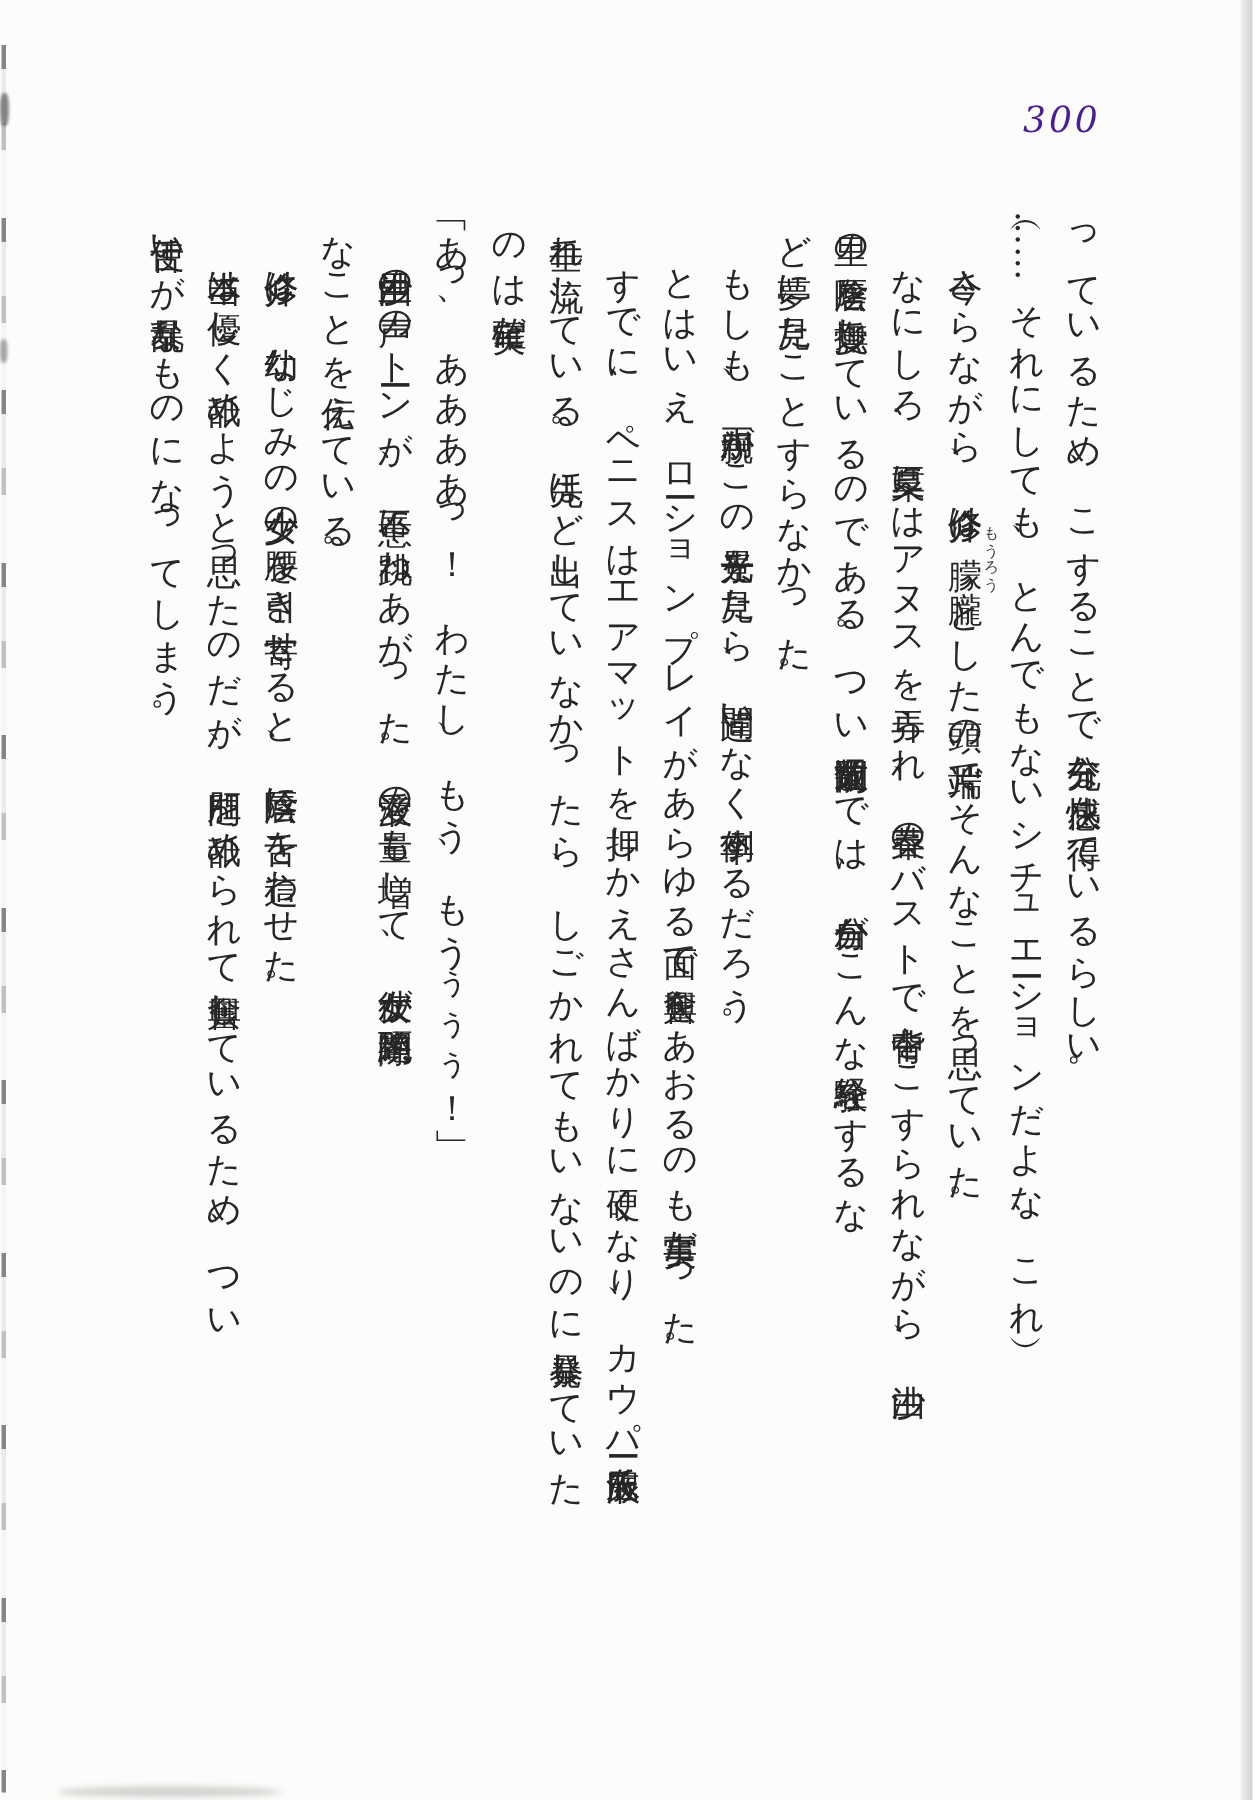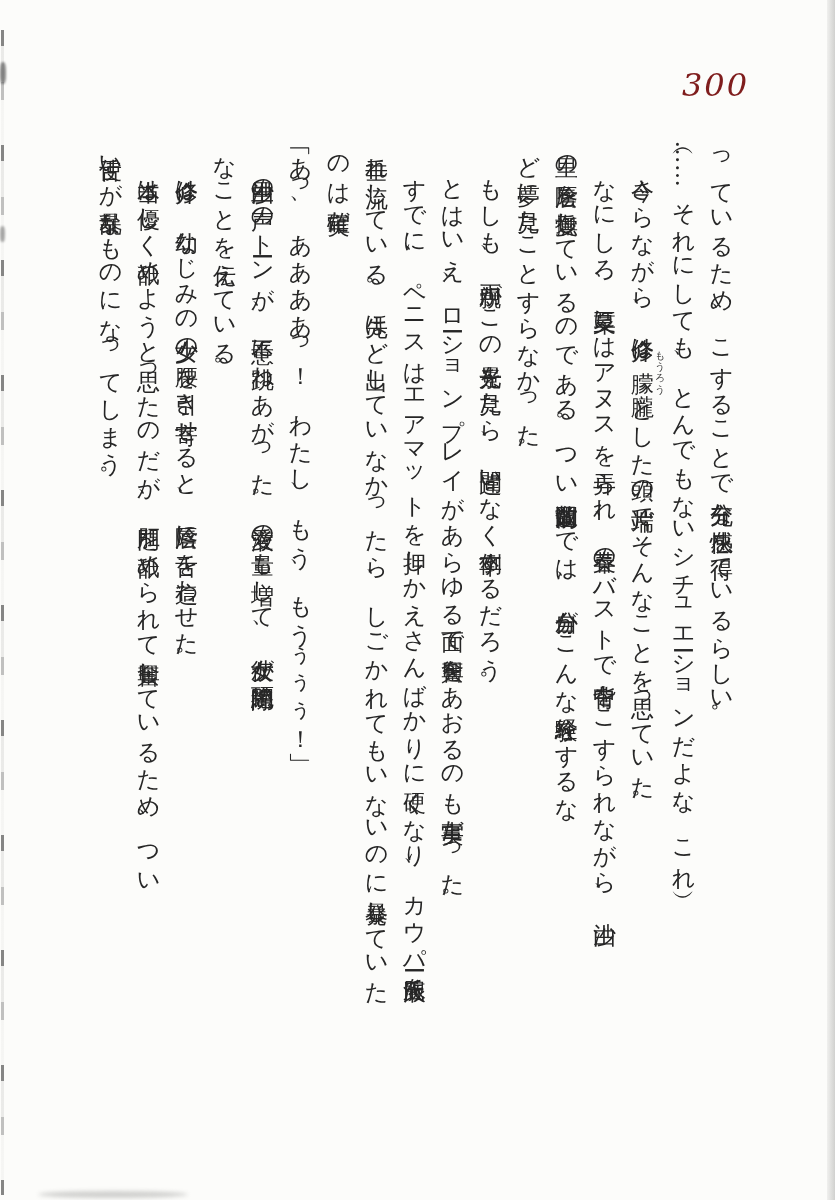--- a/index.html
+++ b/index.html
@@ -13,24 +13,24 @@
     height: 1200px;
     background: #fcfcfa;
     overflow: hidden;
     font-family: "DejaVu Serif", "Liberation Serif", serif;
     color: #262626;
   }
   .page-number {
     position: absolute;
     top: 66px;
     left: 682px;
-    font-size: 32px;
+    font-size: 24px;
     font-style: italic;
     letter-spacing: 2px;
-    color: #7f1d1d;
+    color: #4c1d95;
   }
   .text-block {
     position: absolute;
     top: 140px;
     right: 94px;
     height: 952px;
     writing-mode: vertical-rl;
     text-orientation: mixed;
     font-size: 23px;
     line-height: 38px;

